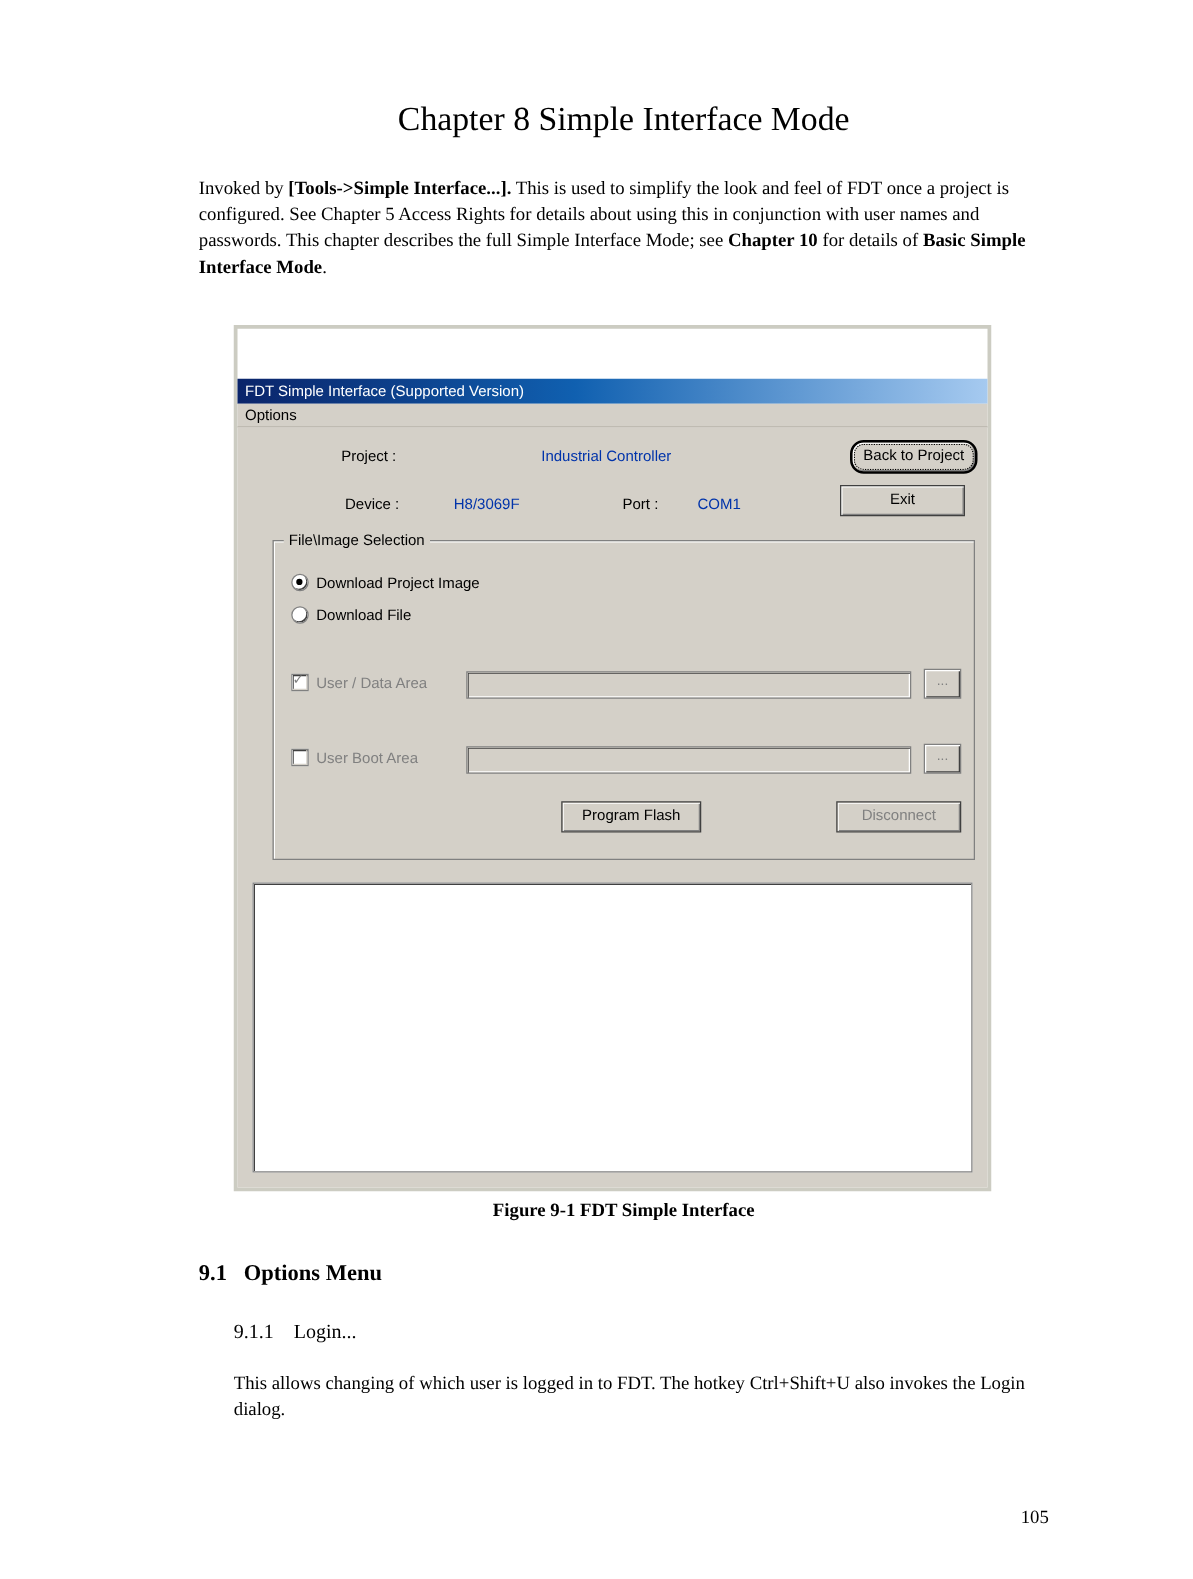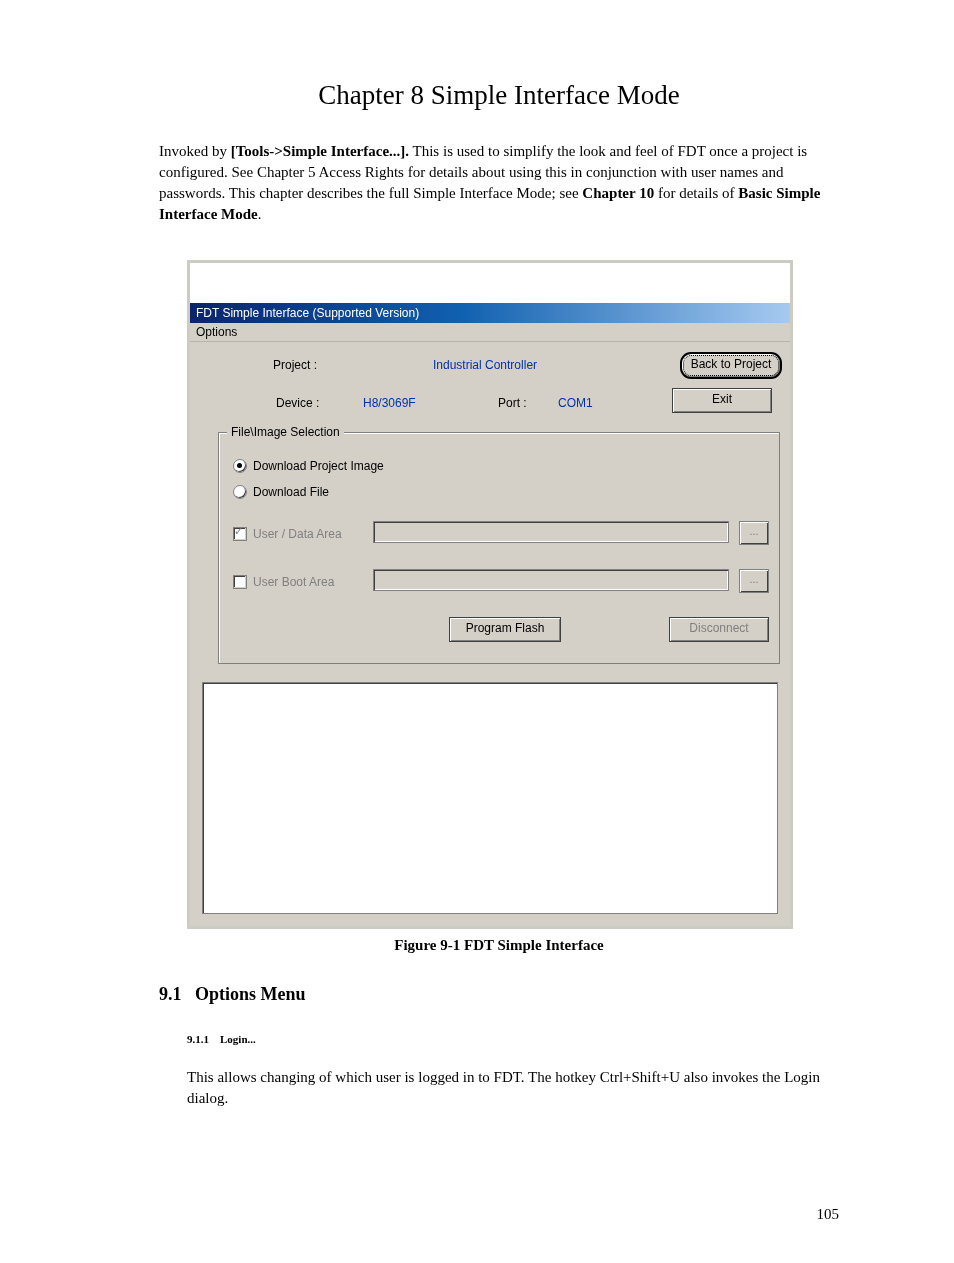--- a/index.html
+++ b/index.html
@@ -127,21 +127,21 @@
   box-shadow: inset 1px 1px 0 #404040, inset -1px -1px 0 #fff;
   height: 20px;
   width: 340px;
   font-size: 12px;
   line-height: 20px;
   padding: 0 4px;
   overflow: hidden;
   white-space: nowrap;
   color: #000;
 }
-.area-row { display: flex; align-items: flex-start; gap: 10px; margin-top: 22px; }
+.area-row { display: flex; align-items: flex-end; gap: 10px; margin-top: 34px; }
 .area-field {
   background: #d4d0c8;
   border: 1px solid #808080;
   box-shadow: inset 1px 1px 0 #404040, inset -1px -1px 0 #fff;
   height: 20px;
   flex: 1;
 }
 .ellipsis-btn {
   width: 28px; height: 22px;
   background: #d4d0c8;
@@ -165,22 +165,22 @@
   font-weight: 700;
   font-size: 15px;
   margin: 6px 0 30px 0;
 }
 h2.section {
   font-size: 18px;
   font-weight: 700;
   margin: 10px 0 28px 0;
 }
 h3.subsection {
-  font-size: 11px;
-  font-weight: 700;
+  font-size: 16px;
+  font-weight: 400;
   margin: 0 0 22px 28px;
 }
 .body-text {
   font-size: 15px;
   margin: 0 0 0 28px;
   line-height: 1.4;
 }
 .page-num {
   position: absolute;
   right: 115px;

